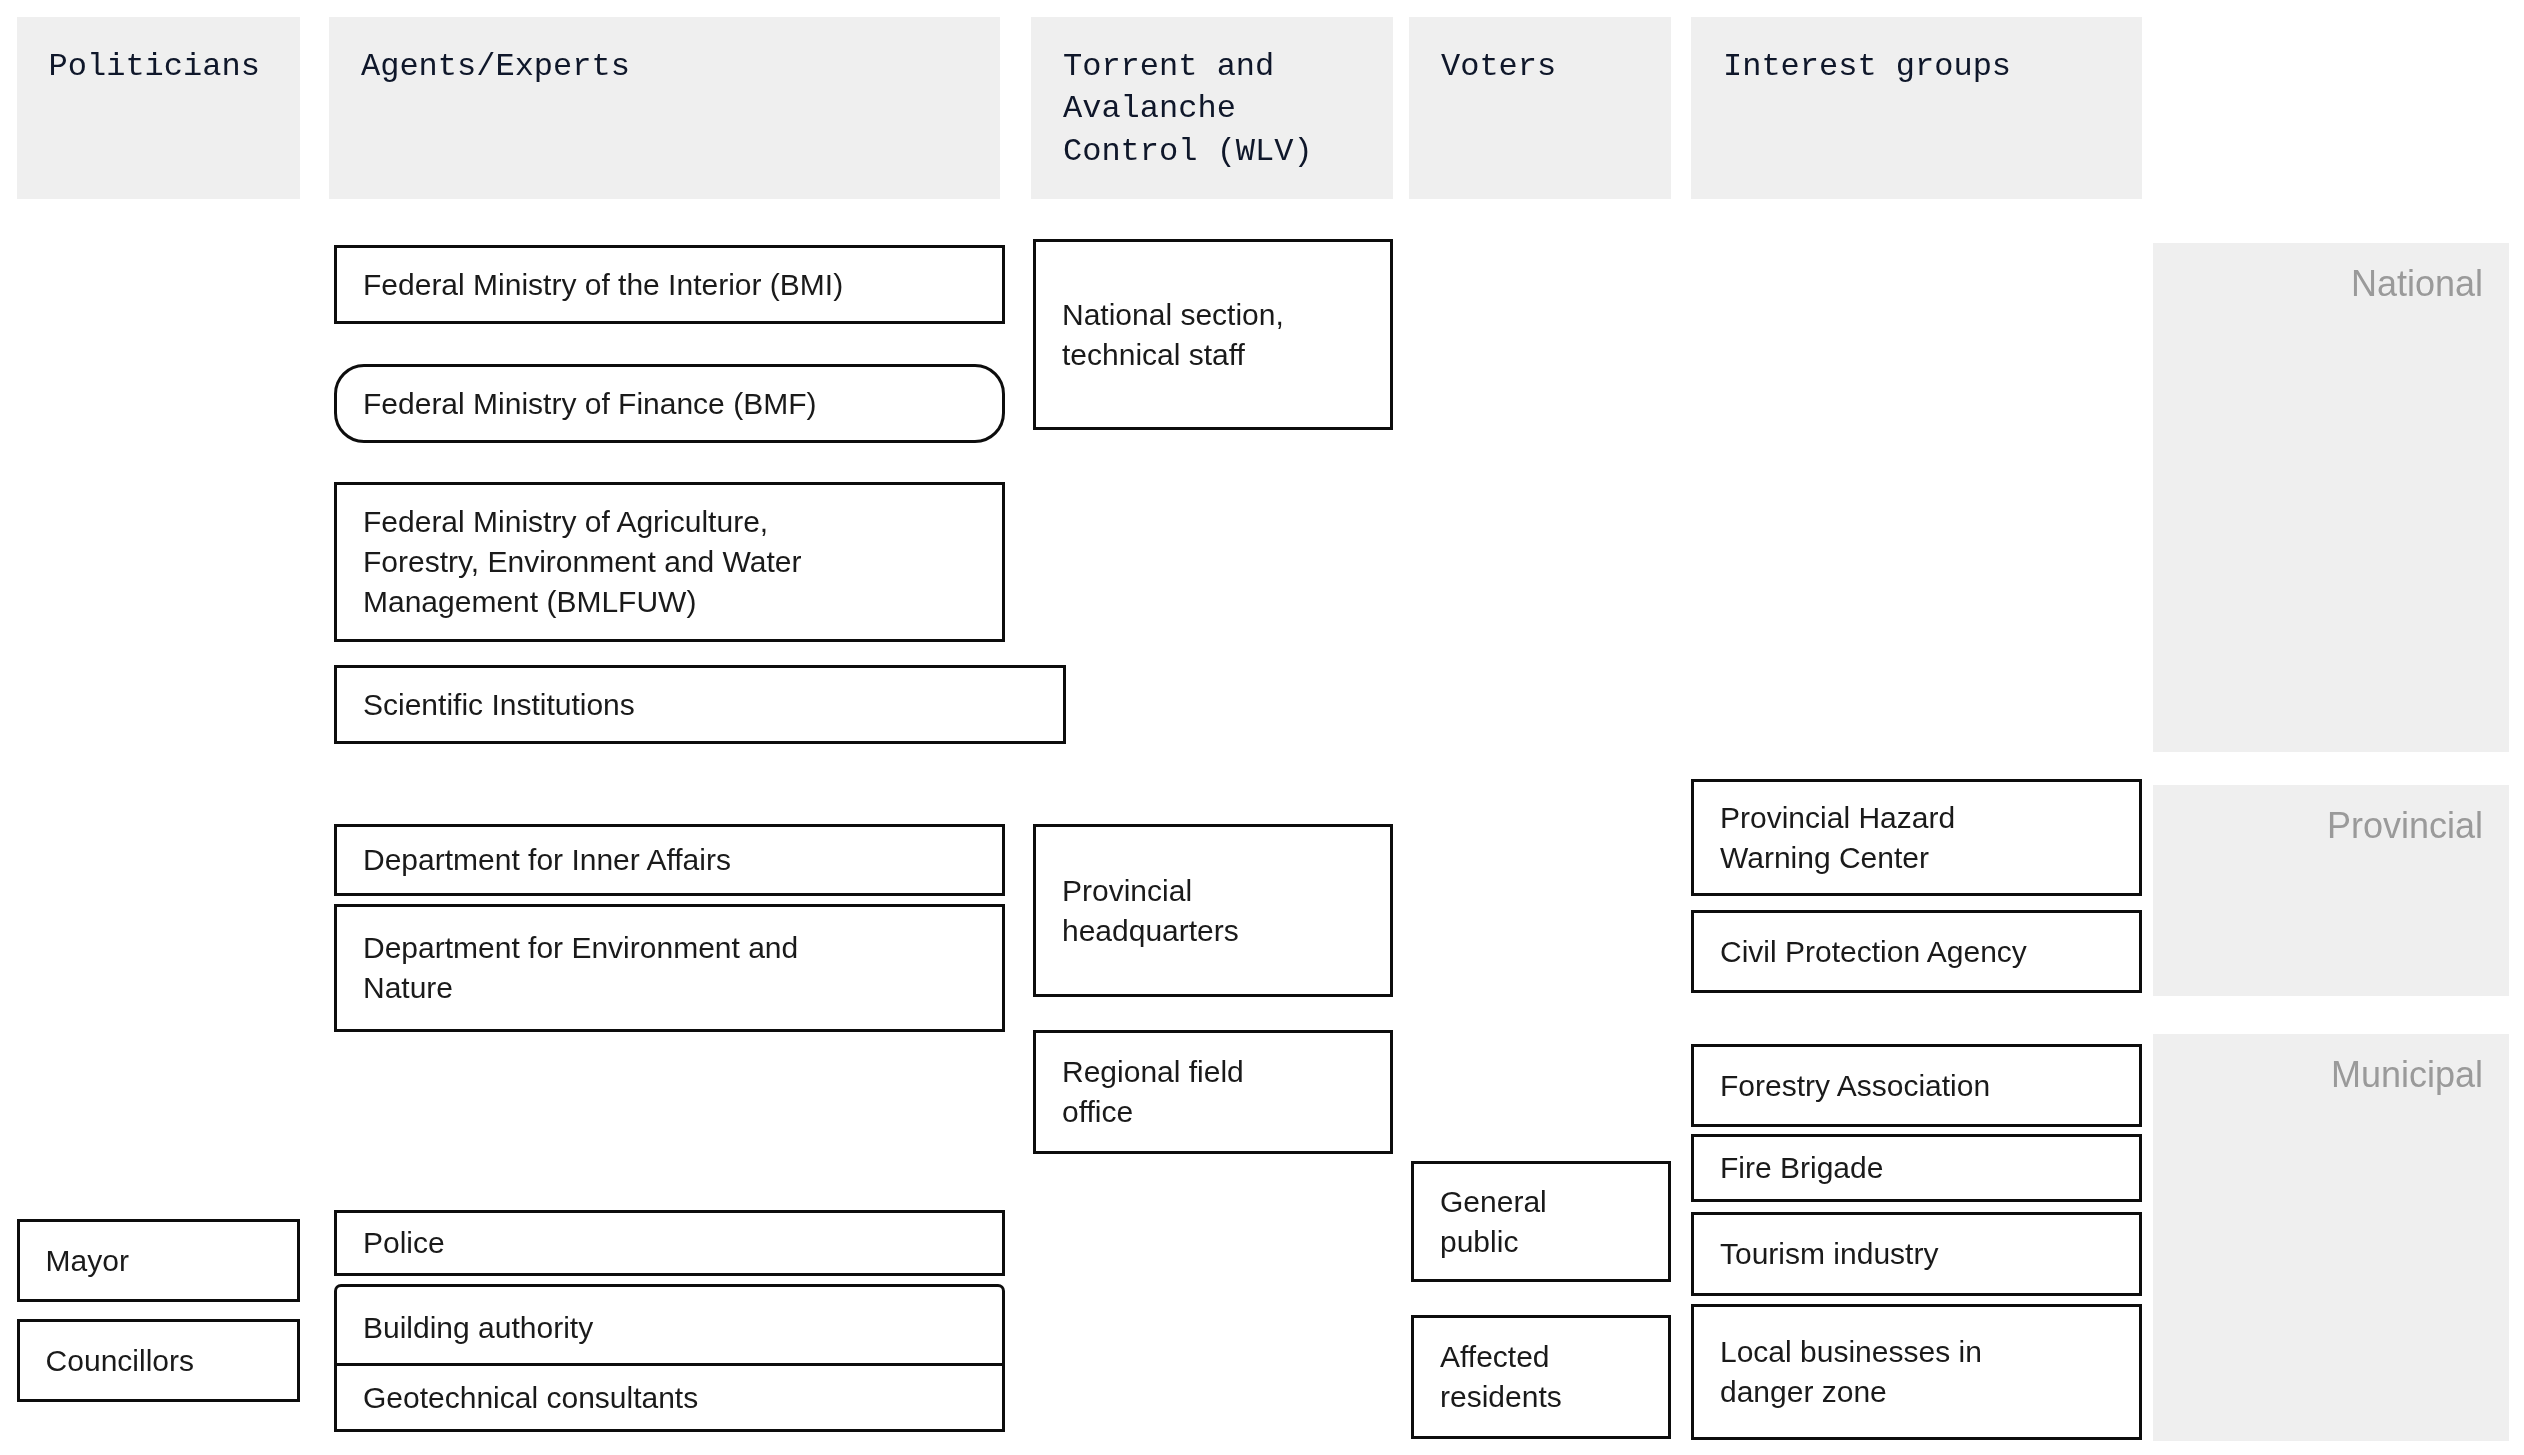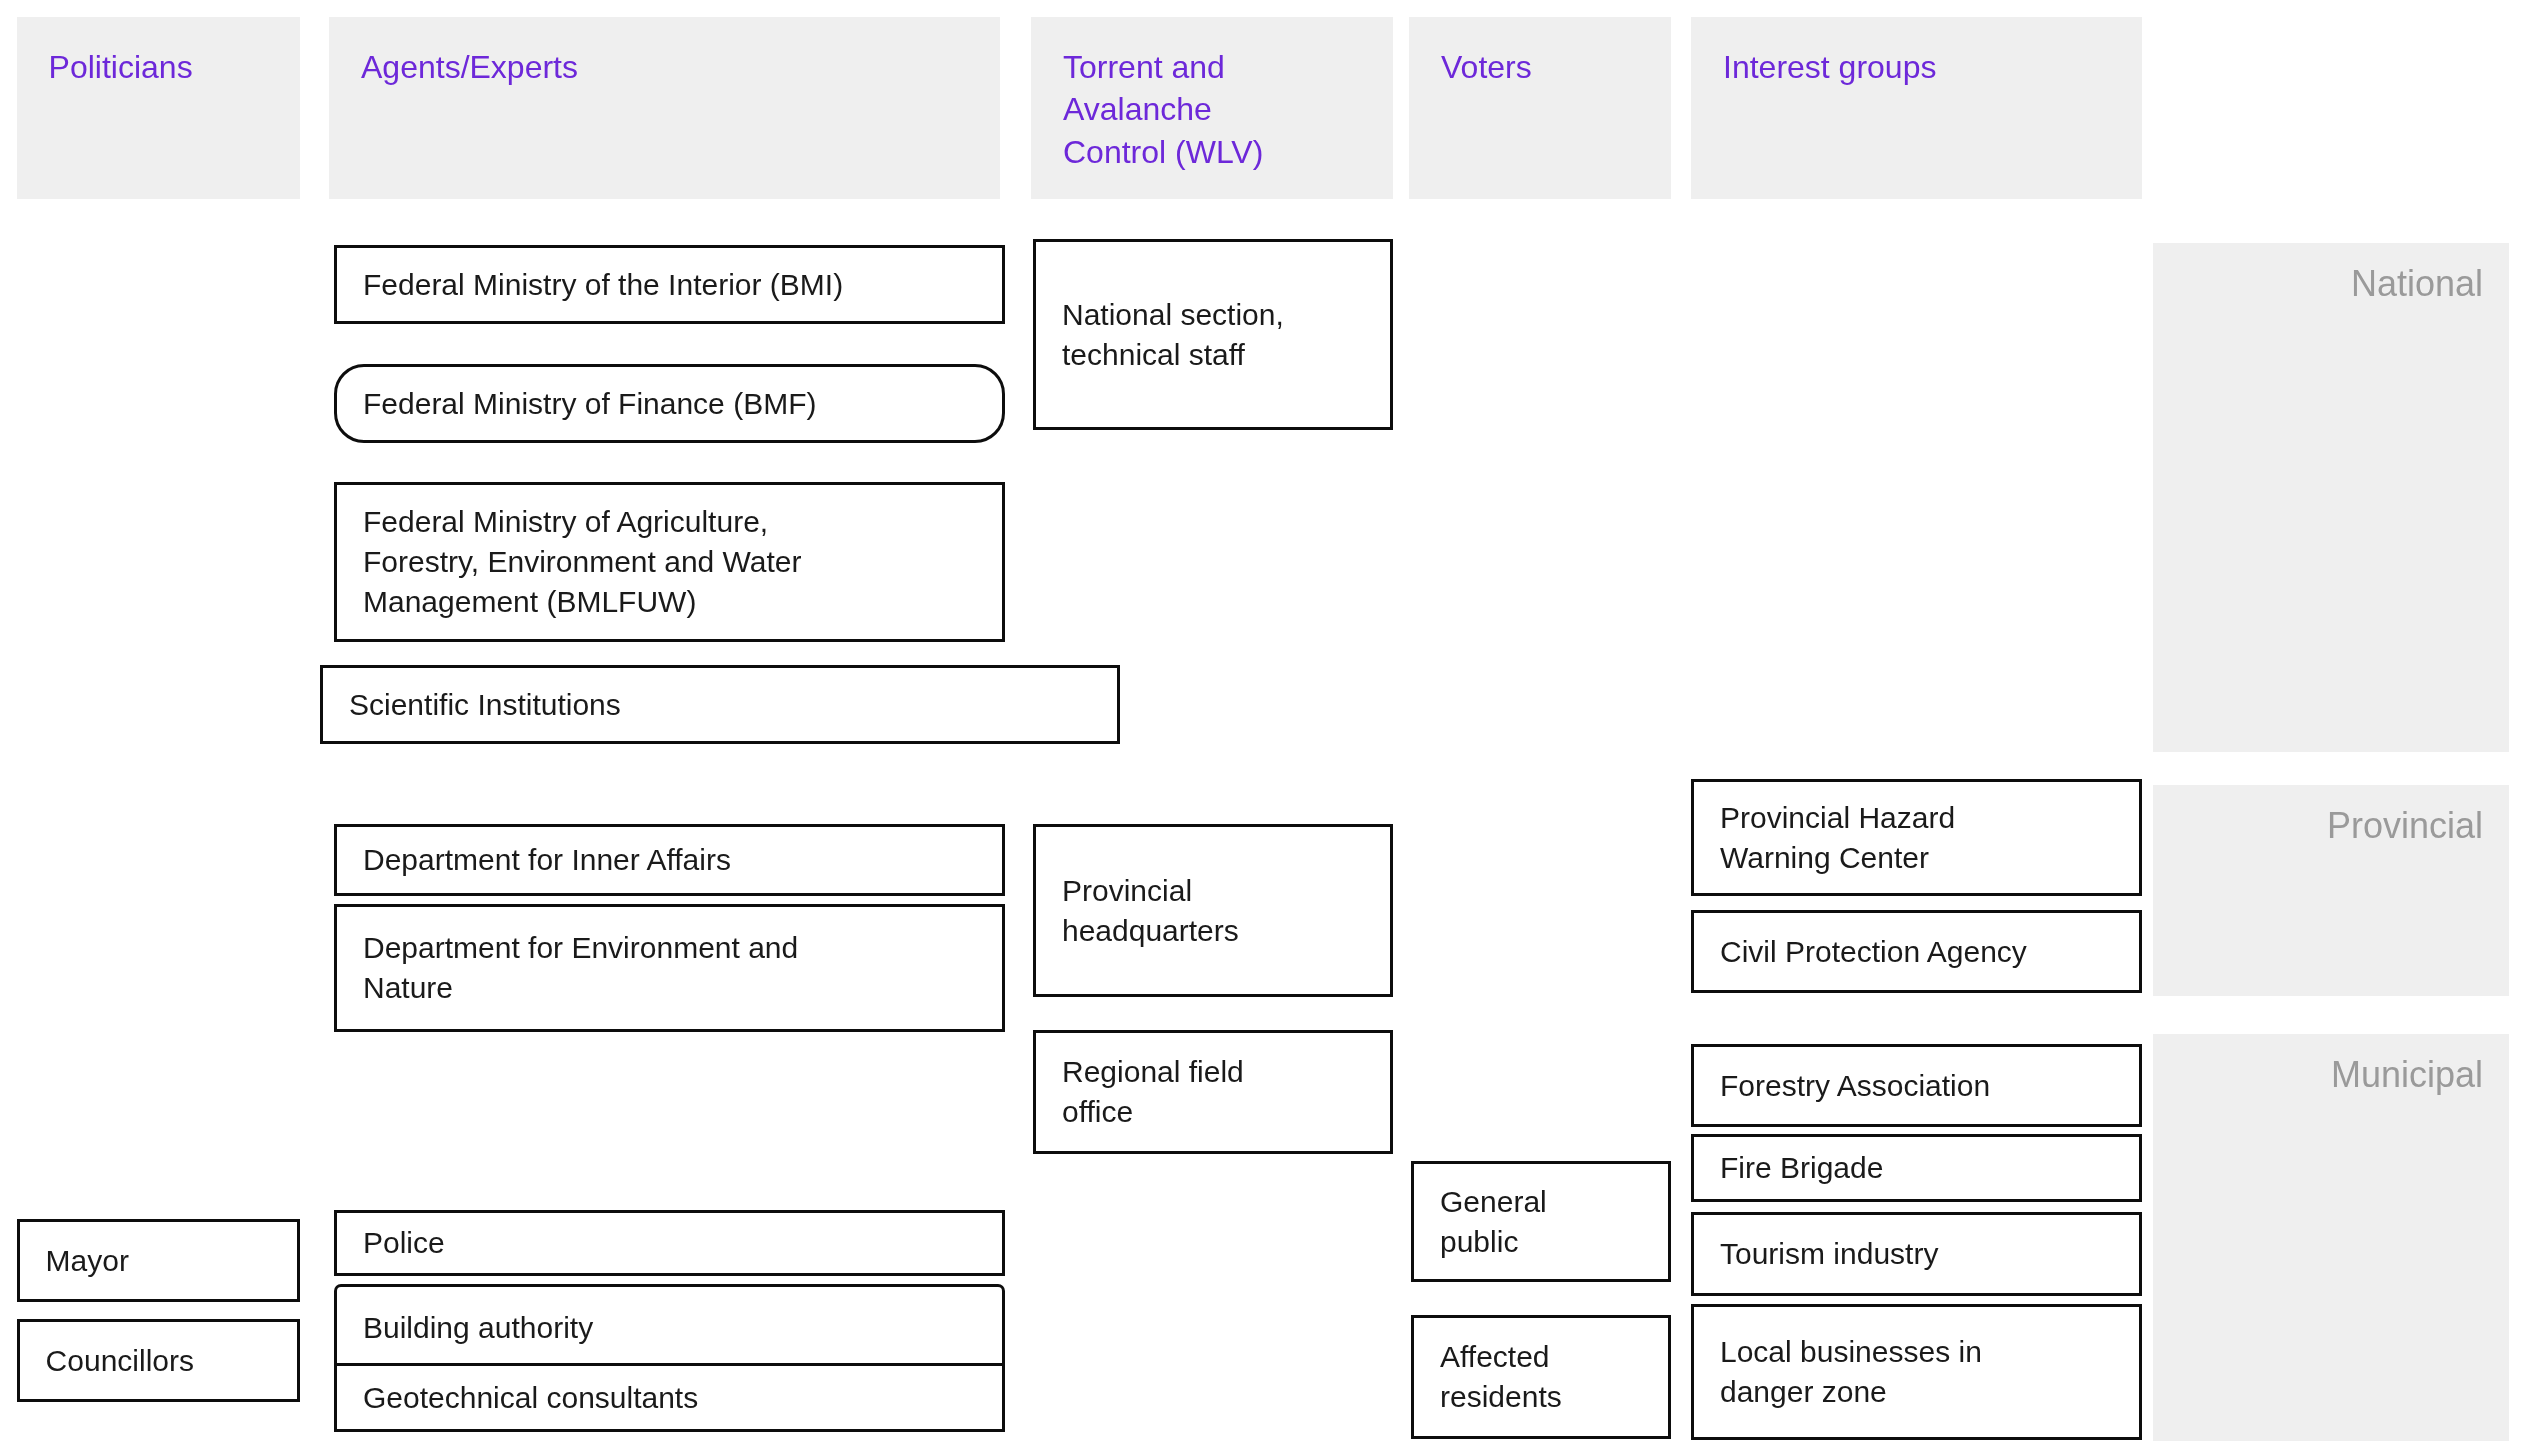--- a/index.html
+++ b/index.html
@@ -13,26 +13,27 @@
   #canvas {
     position: relative;
     width: 2525px;
     height: 1455px;
     background: #ffffff;
     overflow: hidden;
   }
   .col-header {
     position: absolute;
     background: #efefef;
-    color: #6d28d9;
+    color: #0f172a;
     font-size: 32px;
     line-height: 1.33;
     padding: 29px 0 0 32px;
     box-sizing: border-box;
     white-space: pre-line;
+    font-family: Liberation Mono, monospace;
   }
   .level-band {
     position: absolute;
     background: #efefef;
   }
   .level-label {
     position: absolute;
     color: #9a9a9a;
     font-size: 36px;
     line-height: 1.1;
@@ -91,21 +92,21 @@
   <div class="node" style="left:334px; top:364px; width:671px; height:79px;border-radius:30px;">
     <span>Federal Ministry of Finance (BMF)</span>
   </div>
 
   <div class="node" style="left:334px; top:482px; width:671px; height:160px;">
     <span>Federal Ministry of Agriculture,
 Forestry, Environment and Water
 Management (BMLFUW)</span>
   </div>
 
-  <div class="node" style="left:320px; top:665px; width:800px; height:79px;text-align:right;">
+  <div class="node" style="left:334px; top:665px; width:732px; height:79px;text-align:right;">
     <span>Scientific Institutions</span>
   </div>
 
   <div class="node" style="left:1033px; top:239px; width:360px; height:191px;">
     <span>National section,
 technical staff</span>
   </div>
 
   <div class="node" style="left:334px; top:824px; width:671px; height:72px;">
     <span>Department for Inner Affairs</span>

